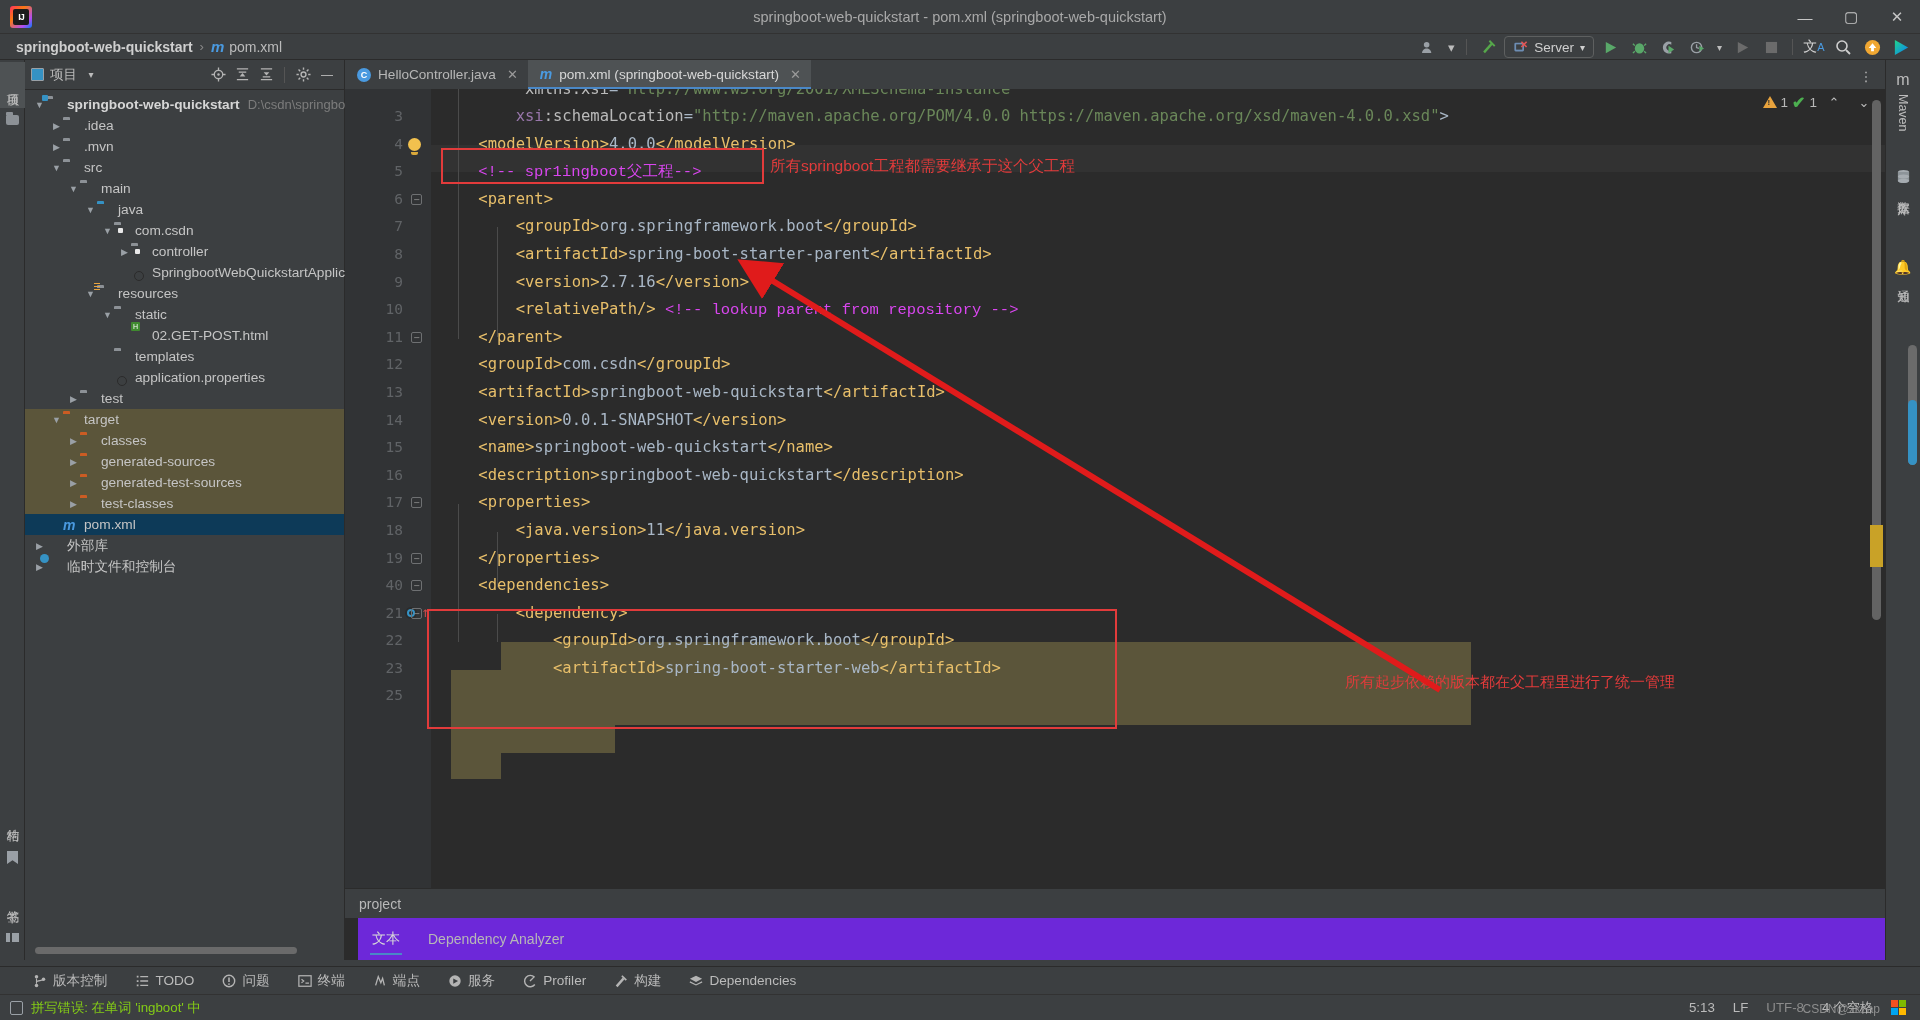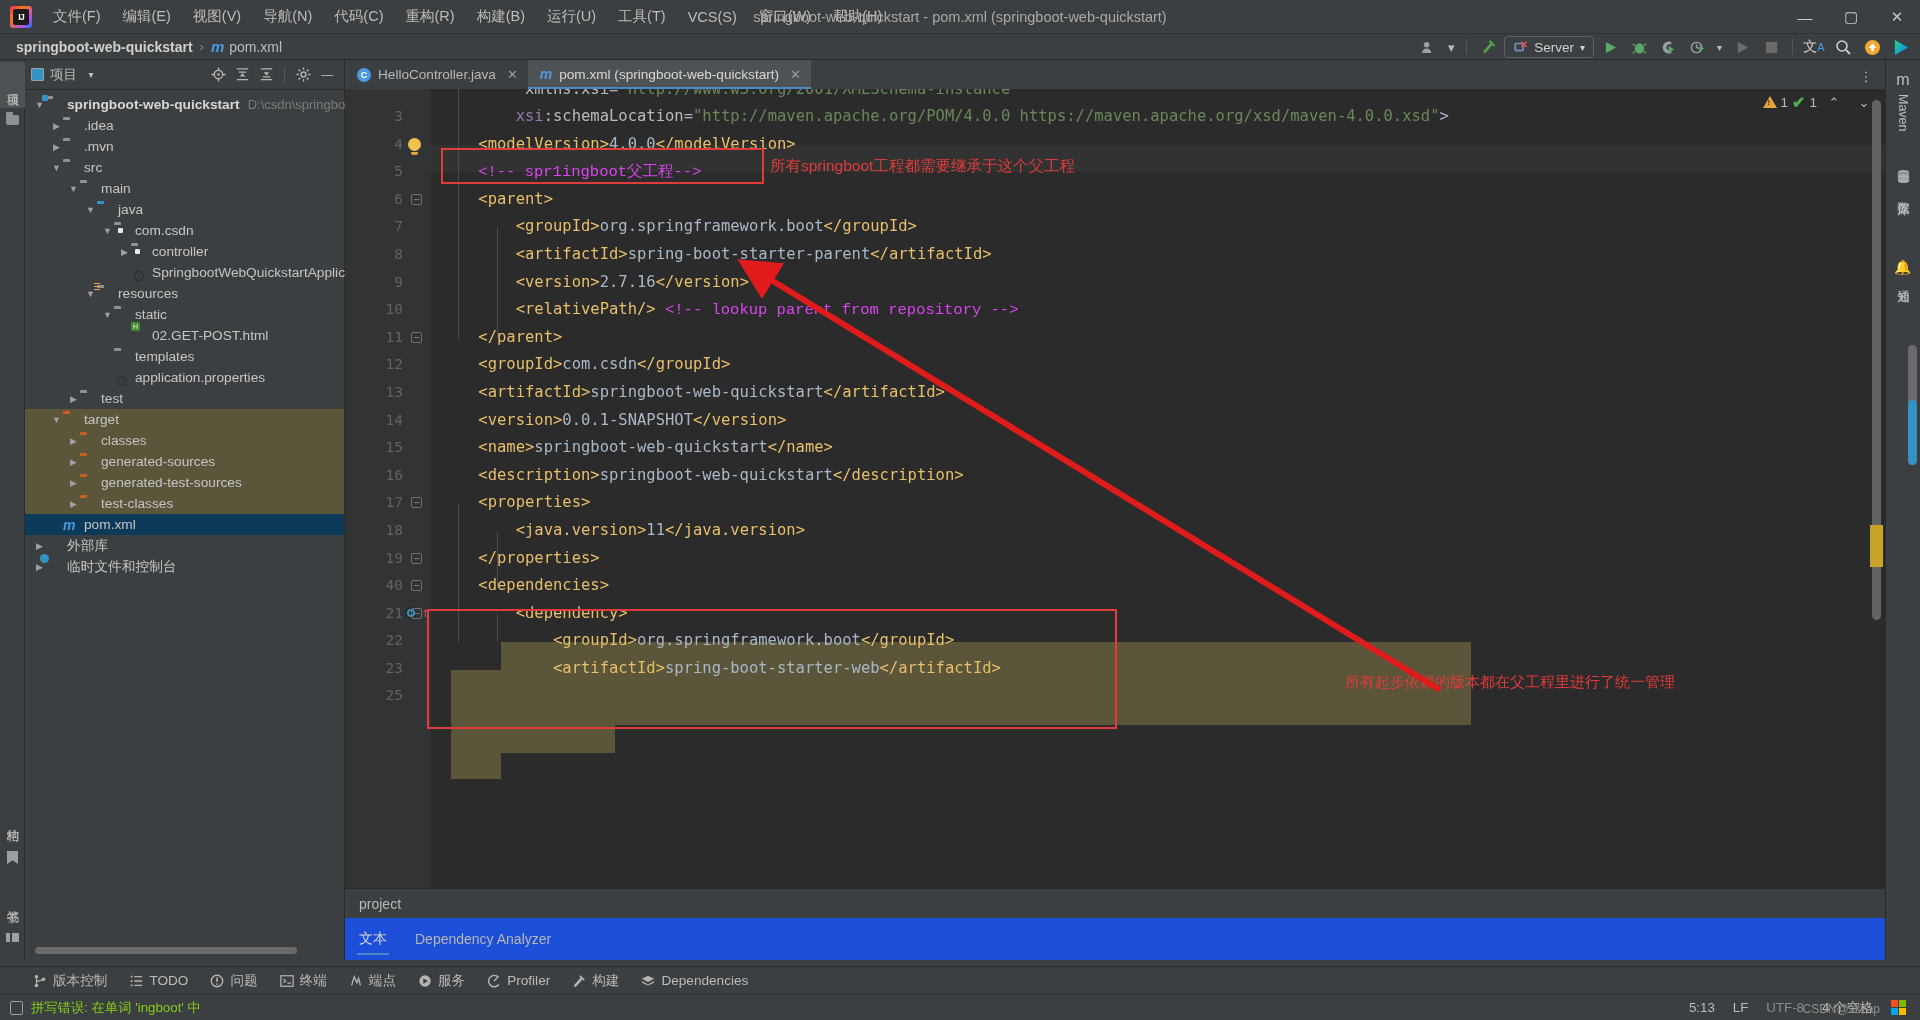--- a/index.html
+++ b/index.html
@@ -171,68 +171,54 @@
   .redarrow { position:absolute; pointer-events:none; }
 
   
   .v-scroll { position:absolute; right:4px; top:40px; width:9px; height:520px; background:#636363; border-radius:5px;}
   .mark-warn { position:absolute; right:2px; top:465px; width:13px; height:42px; background:#c9a227; }
 
   
   .proj-strip { position:absolute; left:0; right:0; bottom:42px; height:30px; background:#3c3f41;
                 border-top:1px solid #2b2b2b; display:flex; align-items:center; }
   .proj-strip span{ color:#b9b9b9; font-size:14px; margin-left:14px;}
-  .btabs { position:absolute; left:0; right:0; bottom:0; height:42px; background:#1d4ed8; display:flex; }
+  .btabs { position:absolute; left:13px; right:0; bottom:0; height:42px; background:#6d28d9; display:flex; }
   .btab { font-size:14px; color:#b7b7b7; padding:0 14px; height:42px; display:flex; align-items:center; position:relative;}
   .btab.active { color:#d8d8d8; }
   .btab.active:after{ content:""; position:absolute; left:12px; right:12px; bottom:5px; height:2px; background:#4a88c7;}
 
   
   .rightstrip { position:absolute; right:0; top:60px; width:35px; height:900px; background:#3c3f41;
                 border-left:1px solid #2b2b2b; display:flex; flex-direction:column; align-items:center; padding-top:6px; gap:8px;}
   .rtool { writing-mode: vertical-rl; font-size:12.5px; color:#bdbdbd; display:flex; align-items:center; gap:5px; padding:5px 0;}
   .bell { font-size:14px; color:#bdbdbd; }
 
   
   .toolstrip { position:absolute; left:0; right:0; bottom:26px; height:28px; background:#3c3f41;
-               border-top:1px solid #2b2b2b; display:flex; align-items:center; padding-left:22px; gap:0px;}
+               border-top:1px solid #2b2b2b; display:flex; align-items:center; padding-left:22px; gap:6px;}
   .tsitem { display:flex; align-items:center; gap:6px; color:#bbbbbb; font-size:13.6px; padding:3px 11px; border-radius:3px;}
   .statusbar { position:absolute; left:0; right:0; bottom:0; height:26px; background:#3c3f41;
                display:flex; align-items:center; border-top:1px solid #323232; }
   .sb-left { display:flex; align-items:center; gap:8px; margin-left:10px; color:#84cc16; font-size:13.3px;}
   .sb-right { margin-left:auto; display:flex; align-items:center; gap:18px; margin-right:14px; color:#bbbbbb; font-size:13.3px;}
   .sb-dim { color:#8b8b8b; }
   .win-logo { width:15px;height:15px; display:grid; grid-template-columns:1fr 1fr; grid-template-rows:1fr 1fr; gap:1.5px;}
   .win-logo i:nth-child(1){background:#f25022;} .win-logo i:nth-child(2){background:#7fba00;}
   .win-logo i:nth-child(3){background:#00a4ef;} .win-logo i:nth-child(4){background:#ffb900;}
   .watermark { position:absolute; right:40px; bottom:4px; color:#9c9c9c; font-size:12px; opacity:.85;}
 
   .note-doc{ width:13px;height:14px;border:1.5px solid #9aa0a6;border-radius:2px;}
 </style>
 </head>
 <body>
 
 <div class="app">
 
   <div class="titlebar">
     <div class="ij-logo"></div>
-    <div class="menu" id="menubar">
-        <div class="menu-item">文件(F)</div>
-        <div class="menu-item">编辑(E)</div>
-        <div class="menu-item">视图(V)</div>
-        <div class="menu-item">导航(N)</div>
-        <div class="menu-item">代码(C)</div>
-        <div class="menu-item">重构(R)</div>
-        <div class="menu-item">构建(B)</div>
-        <div class="menu-item">运行(U)</div>
-        <div class="menu-item">工具(T)</div>
-        <div class="menu-item">VCS(S)</div>
-        <div class="menu-item">窗口(W)</div>
-        <div class="menu-item">帮助(H)</div>
-      </div>
     <div class="window-title">springboot-web-quickstart - pom.xml (springboot-web-quickstart)</div>
     <div class="win-ctrls">
       <div class="win-btn">—</div>
       <div class="win-btn">▢</div>
       <div class="win-btn close">✕</div>
     </div>
   </div>
 
   <div class="navbar">
     <div class="crumb">

